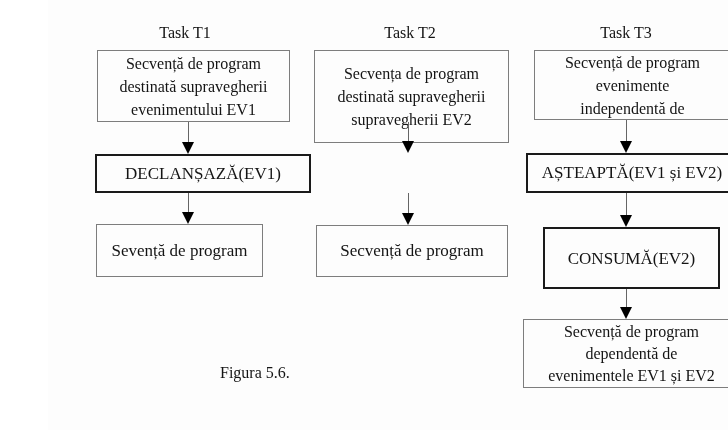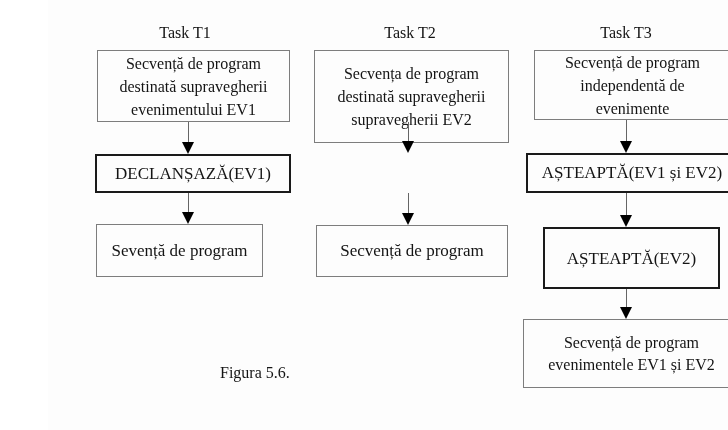--- a/index.html
+++ b/index.html
@@ -96,21 +96,21 @@
     <div class="line">Secvență de program</div>
     <div class="line">destinată supravegherii</div>
     <div class="line">evenimentului EV1</div>
   </div>
 
   <div class="arrow" style="left:134px;top:122px;height:32px">
     <div class="stem"></div>
     <div class="head"></div>
   </div>
 
-  <div class="box bold" style="left:47px;top:154px;width:196px;height:39px">
+  <div class="box bold" style="left:47px;top:154px;width:216px;height:39px">
     <div class="action-label">DECLANȘAZĂ(EV1)</div>
   </div>
 
   <div class="arrow" style="left:134px;top:193px;height:31px">
     <div class="stem"></div>
     <div class="head"></div>
   </div>
 
   <div class="box thin" style="left:48px;top:224px;width:167px;height:53px">
     <div class="single">Sevență de program</div>
@@ -132,47 +132,48 @@
     <div class="stem"></div>
     <div class="head"></div>
   </div>
 
   <div class="box thin" style="left:268px;top:225px;width:192px;height:52px">
     <div class="single">Secvență de program</div>
   </div>
 
   <div class="box thin" style="left:486px;top:50px;width:197px;height:70px">
     <div class="line">Secvență de program</div>
+    <div class="line">evenimente</div>
     <div class="line">independentă de</div>
-    <div class="line">evenimente</div>
   </div>
 
   <div class="arrow" style="left:572px;top:120px;height:33px">
     <div class="stem"></div>
     <div class="head"></div>
   </div>
 
   <div class="box bold" style="left:478px;top:153px;width:212px;height:40px">
     <div class="action-label">AȘTEAPTĂ(EV1 și EV2)</div>
   </div>
 
   <div class="arrow" style="left:572px;top:193px;height:34px">
     <div class="stem"></div>
     <div class="head"></div>
   </div>
 
   <div class="box bold" style="left:495px;top:227px;width:177px;height:62px">
-    <div class="consume-line">AȘTEAPTĂ(EV2)</div>
+    <div class="consume-line">CONSUMĂ(EV2)</div>
   </div>
 
   <div class="arrow" style="left:572px;top:289px;height:30px">
     <div class="stem"></div>
     <div class="head"></div>
   </div>
 
   <div class="box thin" style="left:475px;top:319px;width:217px;height:69px">
     <div class="line" style="line-height:22px">Secvență de program</div>
+    <div class="line" style="line-height:22px">dependentă de</div>
     <div class="line" style="line-height:22px">evenimentele EV1 și EV2</div>
   </div>
 
   <div class="caption" style="left:172px;top:364px">Figura 5.6.</div>
 
 </div>
 
 </body></html>

